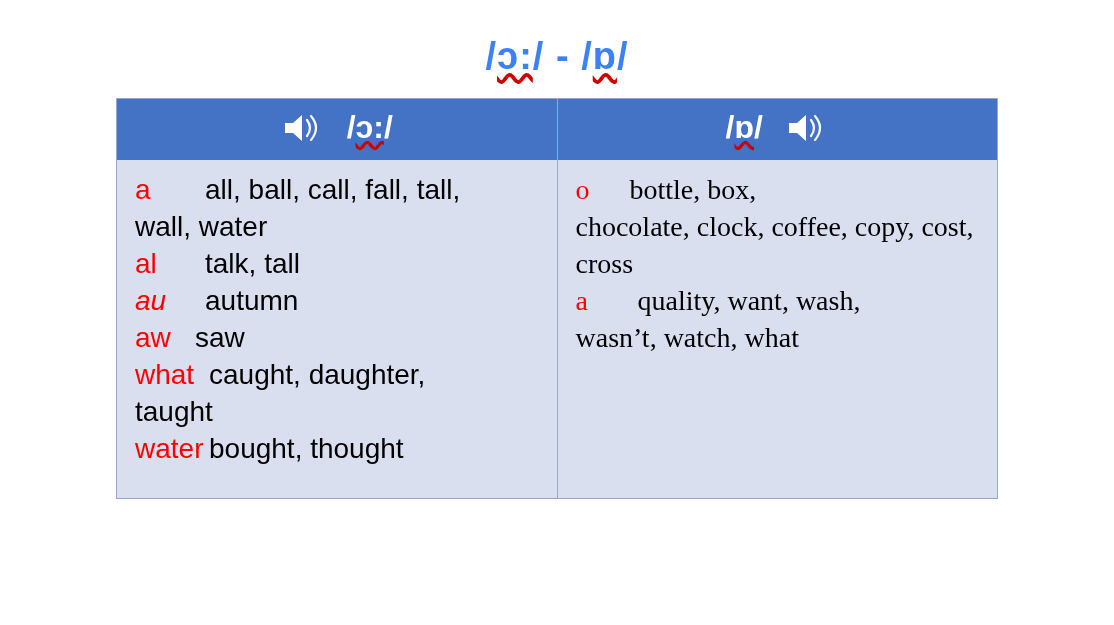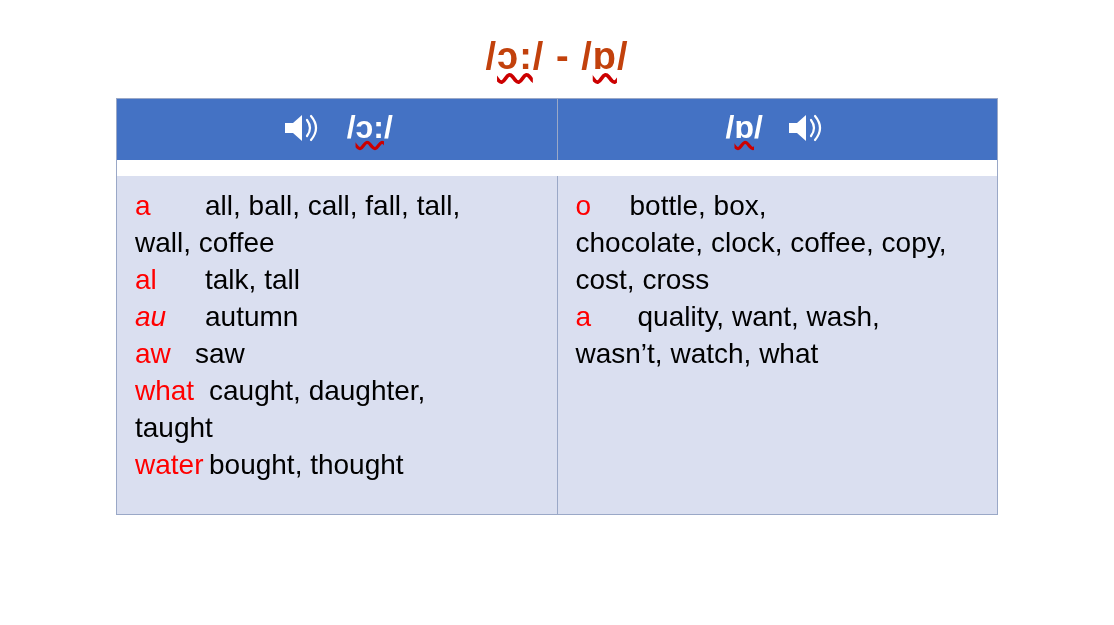--- a/index.html
+++ b/index.html
@@ -7,21 +7,21 @@
     padding: 0;
     width: 1114px;
     height: 625px;
     font-family: Arial, Helvetica, sans-serif;
     background: #ffffff;
   }
   .title {
     text-align: center;
     font-weight: bold;
     font-size: 38px;
-    color: #c2410c;
+    color: #3b82f6;
     padding-top: 35px;
     padding-bottom: 20px;
     letter-spacing: 1px;
   }
   .title .ipa {
     text-decoration: underline;
     text-decoration-color: #c00;
     text-decoration-style: wavy;
     text-underline-offset: 4px;
   }
@@ -56,32 +56,31 @@
   }
   .speaker {
     display: inline-flex;
     align-items: center;
     width: 44px;
     height: 36px;
   }
   .body-row {
     display: flex;
     background: #dadff0;
-    margin-top: 16px;
   }
   .body-cell {
     flex: 1;
     padding: 12px 10px 30px 18px;
     font-size: 28px;
     line-height: 1.32;
     color: #000;
     border-right: 1px solid #9aa8c7;
     box-sizing: border-box;
   }
-  .body-cell:last-child { border-right: none; }
+  .body-cell:last-child { border-right: none; font-family: Liberation Serif, serif; }
   .spell {
     color: #f00;
     font-weight: normal;
     display: inline-block;
     min-width: 70px;
   }
   .spell.s-a    { min-width: 70px; }
   .spell.s-al   { min-width: 70px; }
   .spell.s-au   { min-width: 70px; font-style: italic; }
   .spell.s-aw   { min-width: 60px; }
@@ -117,21 +116,21 @@
           <path d="M26 10 Q32 18 26 26" stroke="#ffffff" stroke-width="2.2" fill="none" stroke-linecap="round"></path>
           <path d="M30 6 Q40 18 30 30" stroke="#ffffff" stroke-width="2.2" fill="none" stroke-linecap="round"></path>
         </svg>
       </span>
     </div>
   </div>
 
   <div class="body-row">
     <div class="body-cell" id="left-body">
         <div><span class="spell s-a">a</span><span>all, ball, call, fall, tall,</span></div>
-        <div>wall, coffee</div>
+        <div>wall, water</div>
         <div><span class="spell s-al">al</span><span>talk, tall</span></div>
         <div><span class="spell s-au">au</span><span>autumn</span></div>
         <div><span class="spell s-aw">aw</span><span>saw</span></div>
         <div><span class="spell s-augh">what</span><span>caught, daughter,</span></div>
         <div>taught</div>
         <div><span class="spell s-ough">water</span><span>bought, thought</span></div>
       </div>
     <div class="body-cell" id="right-body">
         <div><span class="spell s-o">o</span><span>bottle, box,</span></div>
         <div>chocolate, clock, coffee, copy, cost, cross</div>

